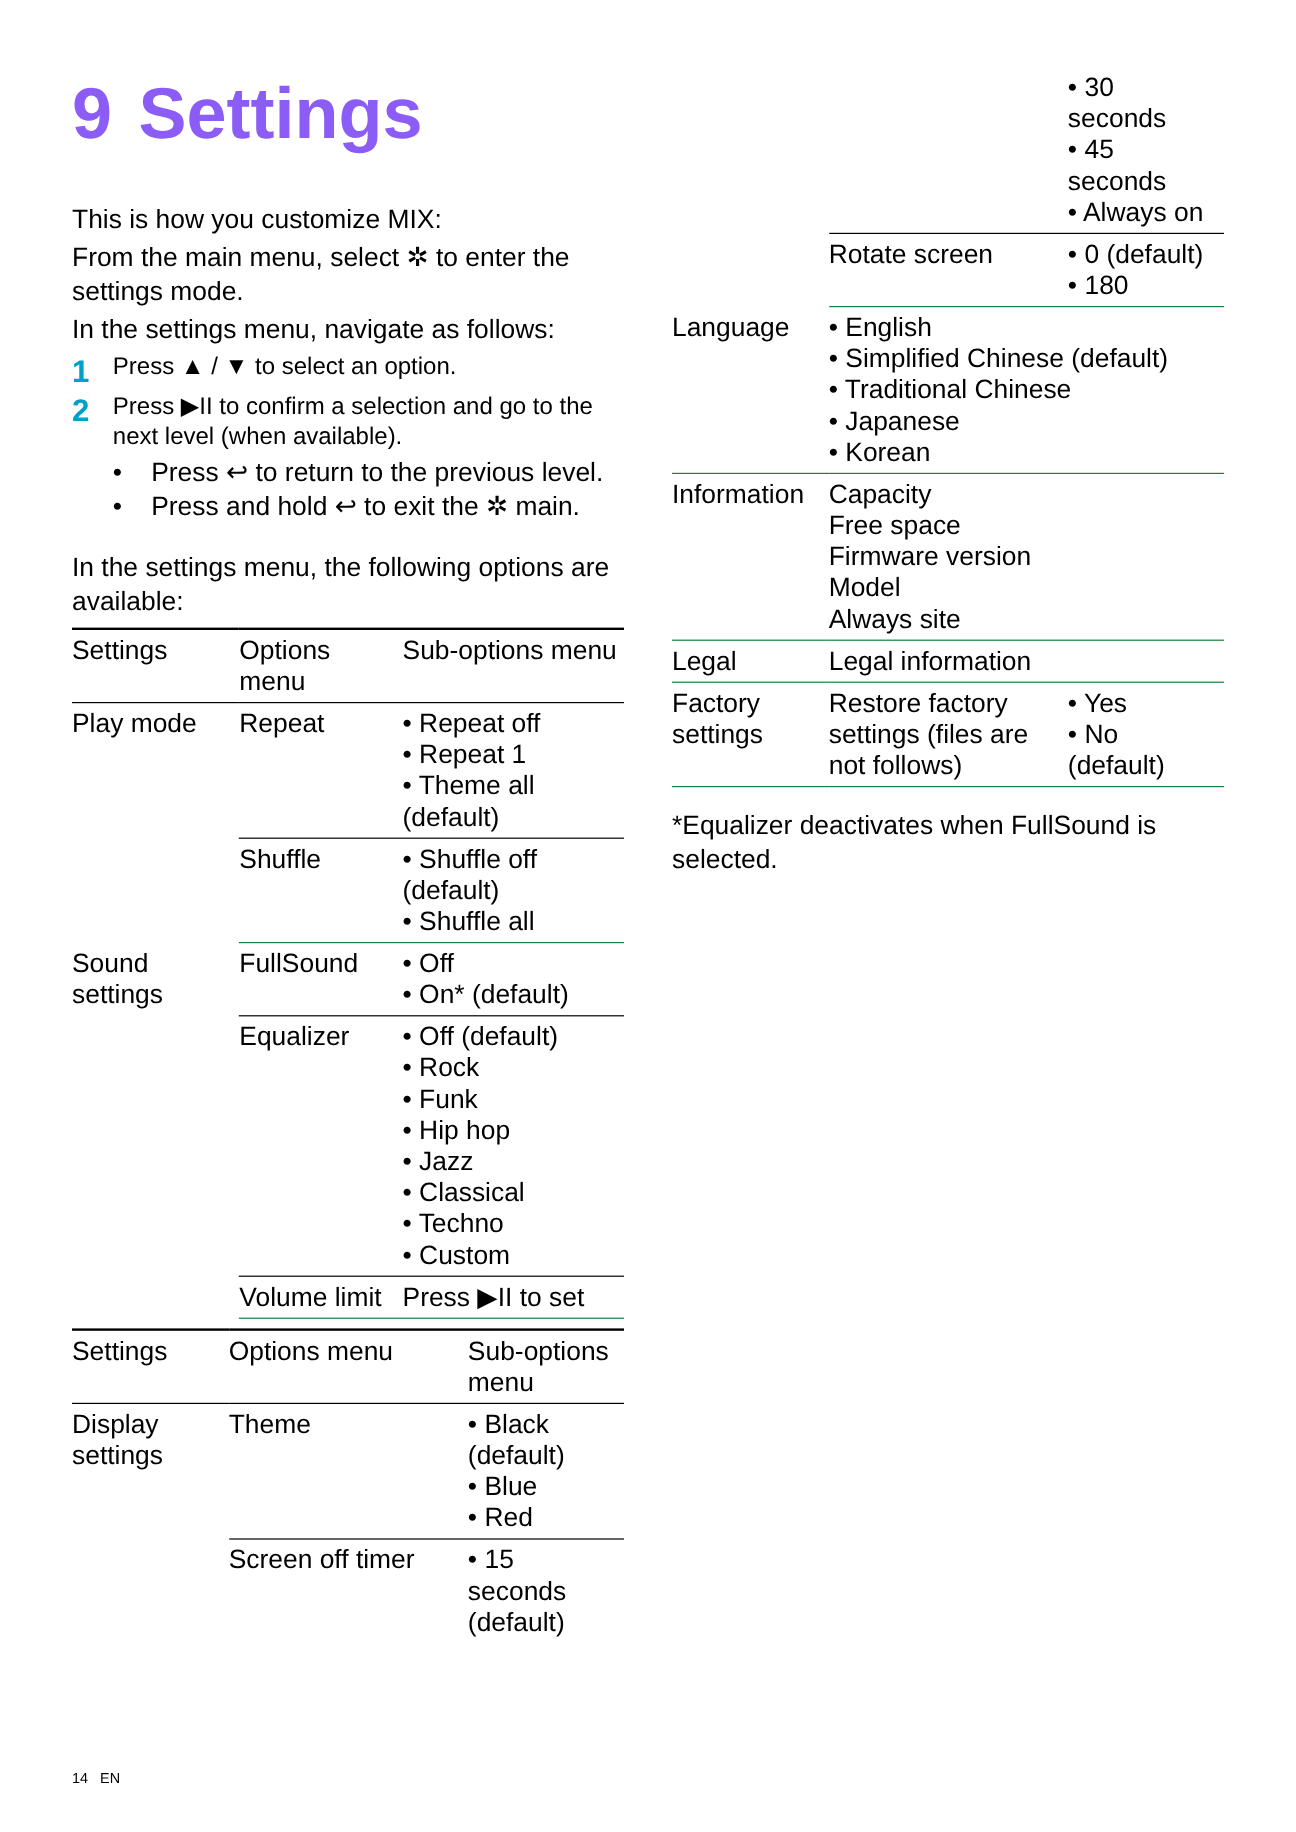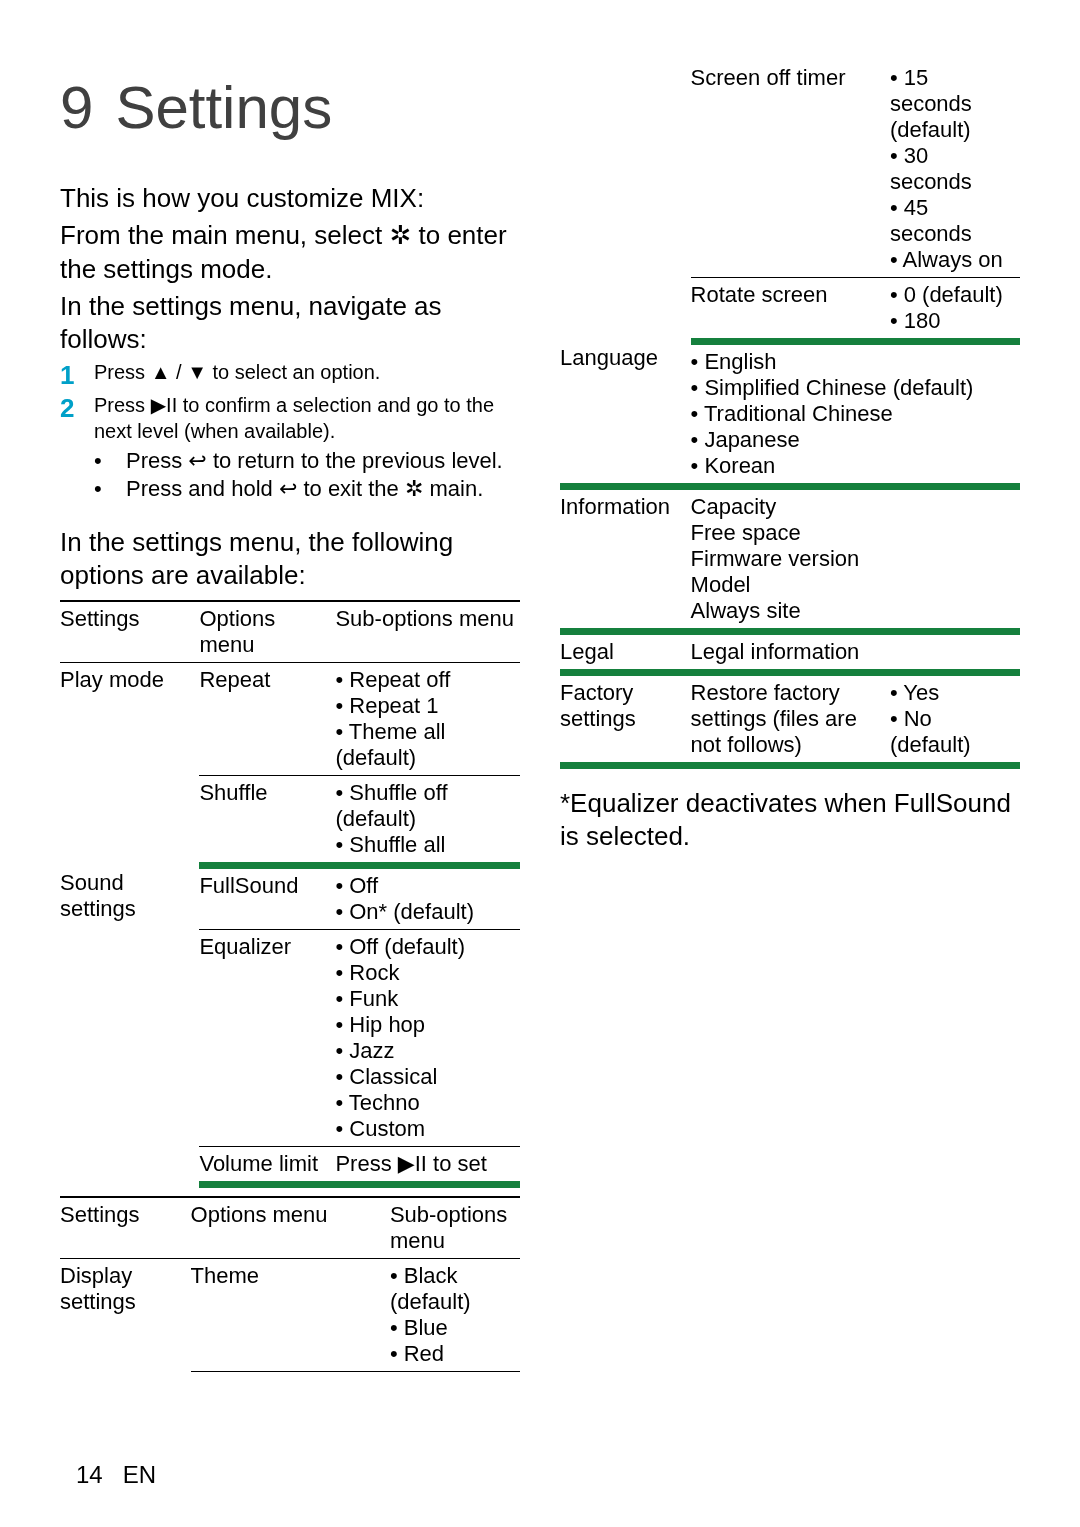--- a/index.html
+++ b/index.html
@@ -1,35 +1,35 @@
 <!DOCTYPE html>
 <html><head>
 <meta charset="utf-8">
 <style>
   html,body{margin:0;padding:0;background:#fff;color:#000;font-family:Arial,Helvetica,sans-serif}
   .page{width:1080px;height:1527px;box-sizing:border-box;padding:60px 60px 40px 60px;position:relative}
   .cols{column-count:2;column-gap:40px;column-fill:auto;height:1350px}
-  h1{margin:13px 0 40px 0;font-weight:400;font-size:60px;color:#404040}
+  h1{margin:0 0 40px 0;font-weight:700;font-size:60px;color:#8b5cf6}
   .chapnum{margin-right:22px}
-  p{margin:0 0 4px 0;font-size:26px;line-height:1.28}
+  p{margin:0 0 4px 0;font-size:22px;line-height:1.28}
   .steps{margin:4px 0}
   .step{display:flex;align-items:flex-start;margin:2px 0}
   .step .num{color:#00a0c8;font-size:26px;font-weight:700;width:34px;flex:0 0 34px}
   .step .txt{font-size:20px;line-height:1.28}
   .sub{margin-left:34px;font-size:22px;line-height:1.28}
   .sub .bul{display:inline-block;width:32px}
   .icon{font-style:normal}
   table{border-collapse:collapse;width:100%;font-size:22px;margin:8px 0 8px 0;break-inside:avoid-column}
   table.break{break-inside:auto}
   th,td{text-align:left;vertical-align:top;padding:4px 6px 4px 0;font-weight:400}
   .hdr td{border-top:2px solid #000;border-bottom:1px solid #000}
-  .bb td{border-bottom:7px solid #15803d}
+  .bb td{border-bottom:1px solid #15803d}
   .inner-bb{border-bottom:1px solid #000}
   .opt{display:block}
-  .footer{position:absolute;bottom:38px;left:76px;font-size:24px}
+  .footer{position:absolute;bottom:38px;left:60px;font-size:12px}
 </style>
 </head>
 <body>
 
 <div class="page">
 <div class="cols">
 
 <h1>
   <span class="chapnum">9</span><span>Settings</span>
 </h1>

